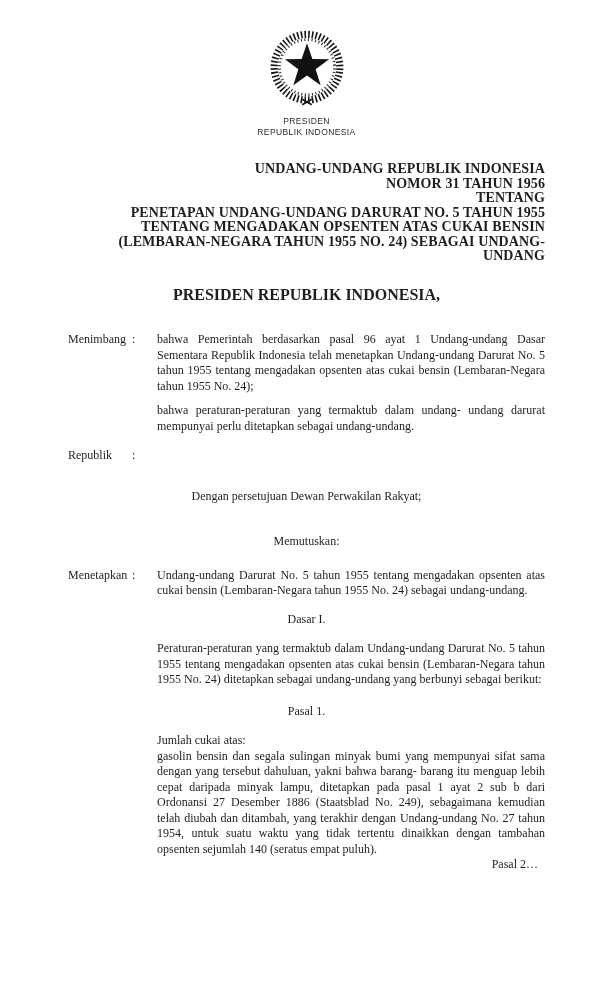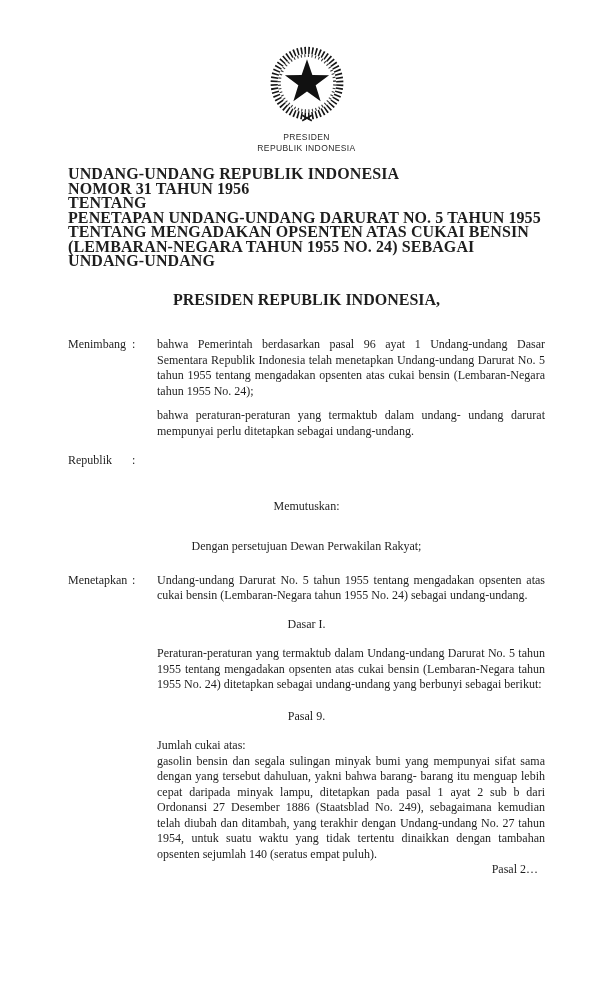--- a/index.html
+++ b/index.html
@@ -10,35 +10,35 @@
     background:#ffffff;
     color:#1e1e1e;
     font-family:"Liberation Serif", serif;
     font-size:12px;
     box-sizing:border-box;
     overflow:hidden;
   }
   .content { padding:0 67px 0 68px; }
 
   
-  .letterhead { padding-top:43px; text-align:center; }
+  .letterhead { padding-top:27px; text-align:center; }
   .emblem-svg { display:block; margin:0 auto; width:80px; height:82px; }
   .caption { 
     font-family:"Liberation Sans", sans-serif;
     font-size:8.5px; line-height:11px; letter-spacing:0.4px;
     color:#2a2a2a;
   }
   .caption-1 { margin-top:7px; }
 
   
   .doc-title {
-    margin-top:13px;
-    text-align:left;
+    margin-top:24px;
+    text-align:right;
     font-weight:700;
-    font-size:16px;
+    font-size:14px;
     line-height:14.5px;
     letter-spacing:0.1px;
   }
   .opening-heading {
     margin-top:24px;
     text-align:center;
     font-weight:700;
     font-size:16px;
     line-height:14.5px;
   }
@@ -125,34 +125,34 @@
         <p>bahwa Pemerintah berdasarkan pasal 96 ayat 1 Undang-undang Dasar Sementara Republik Indonesia telah menetapkan Undang-undang Darurat No. 5 tahun 1955 tentang mengadakan opsenten atas cukai bensin (Lembaran-Negara tahun 1955 No. 24);</p>
         <p>bahwa peraturan-peraturan yang termaktub dalam undang- undang darurat mempunyai perlu ditetapkan sebagai undang-undang.</p>
       </div>
     </div>
 
     <div class="hang sec-mengingat">
       <div class="label">Republik</div>
       <div class="colon">:</div>
     </div>
 
+    <div class="center-line agreement">Dengan persetujuan Dewan Perwakilan Rakyat;</div>
+
     <div class="center-line memutuskan">Memutuskan:</div>
-
-    <div class="center-line agreement">Dengan persetujuan Dewan Perwakilan Rakyat;</div>
 
     <div class="hang sec-menetapkan">
       <div class="label">Menetapkan</div>
       <div class="colon">:</div>
       <div class="text">Undang-undang Darurat No. 5 tahun 1955 tentang mengadakan opsenten atas cukai bensin (Lembaran-Negara tahun 1955 No. 24) sebagai undang-undang.</div>
     </div>
 
     <div class="center-line pasal-head-1">Dasar I.</div>
     <div class="body-para pasal-i-body">Peraturan-peraturan yang termaktub dalam Undang-undang Darurat No. 5 tahun 1955 tentang mengadakan opsenten atas cukai bensin (Lembaran-Negara tahun 1955 No. 24) ditetapkan sebagai undang-undang yang berbunyi sebagai berikut:</div>
 
-    <div class="center-line pasal-head-2">Pasal 9.</div>
+    <div class="center-line pasal-head-2">Pasal 1.</div>
     <div class="body-para pasal-1-block">
       <span class="intro-line">Jumlah cukai atas:</span>
       <span>gasolin bensin dan segala sulingan minyak bumi yang mempunyai sifat sama dengan yang tersebut dahuluan, yakni bahwa barang- barang itu menguap lebih cepat daripada minyak lampu, ditetapkan pada pasal 1 ayat 2 sub b dari Ordonansi 27 Desember 1886 (Staatsblad No. 249), sebagaimana kemudian telah diubah dan ditambah, yang terakhir dengan Undang-undang No. 27 tahun 1954, untuk suatu waktu yang tidak tertentu dinaikkan dengan tambahan opsenten sejumlah 140 (seratus empat puluh).</span>
     </div>
 
     <div class="continuation-line">Pasal 2…</div>
 
   </div>
 </div>
 

